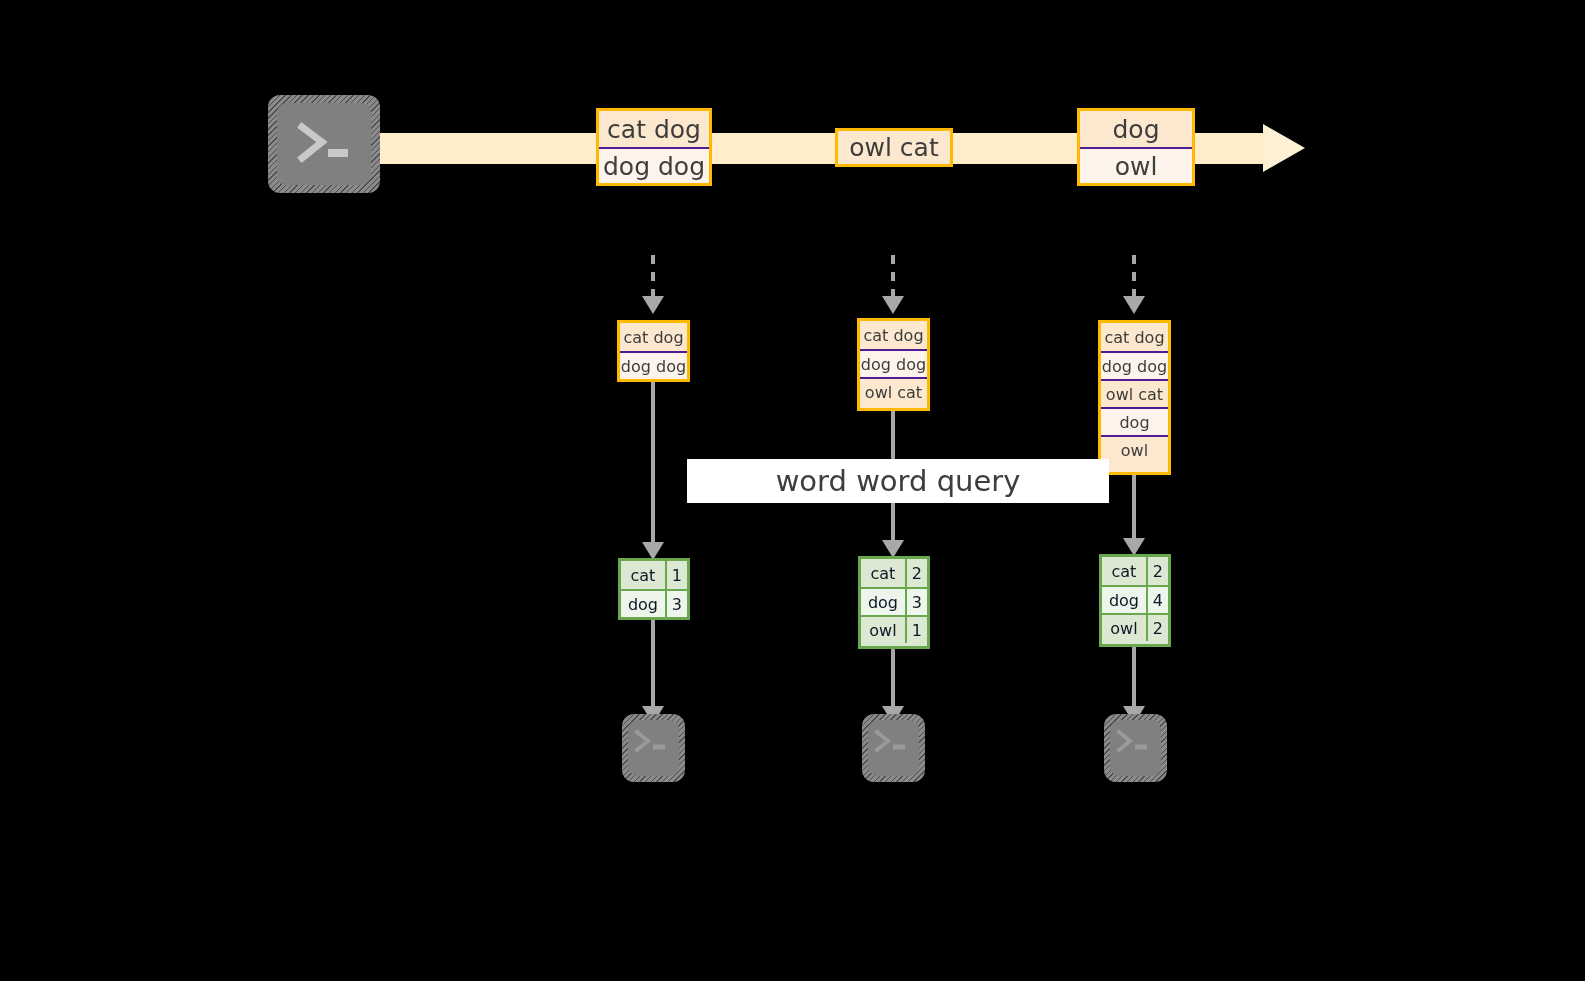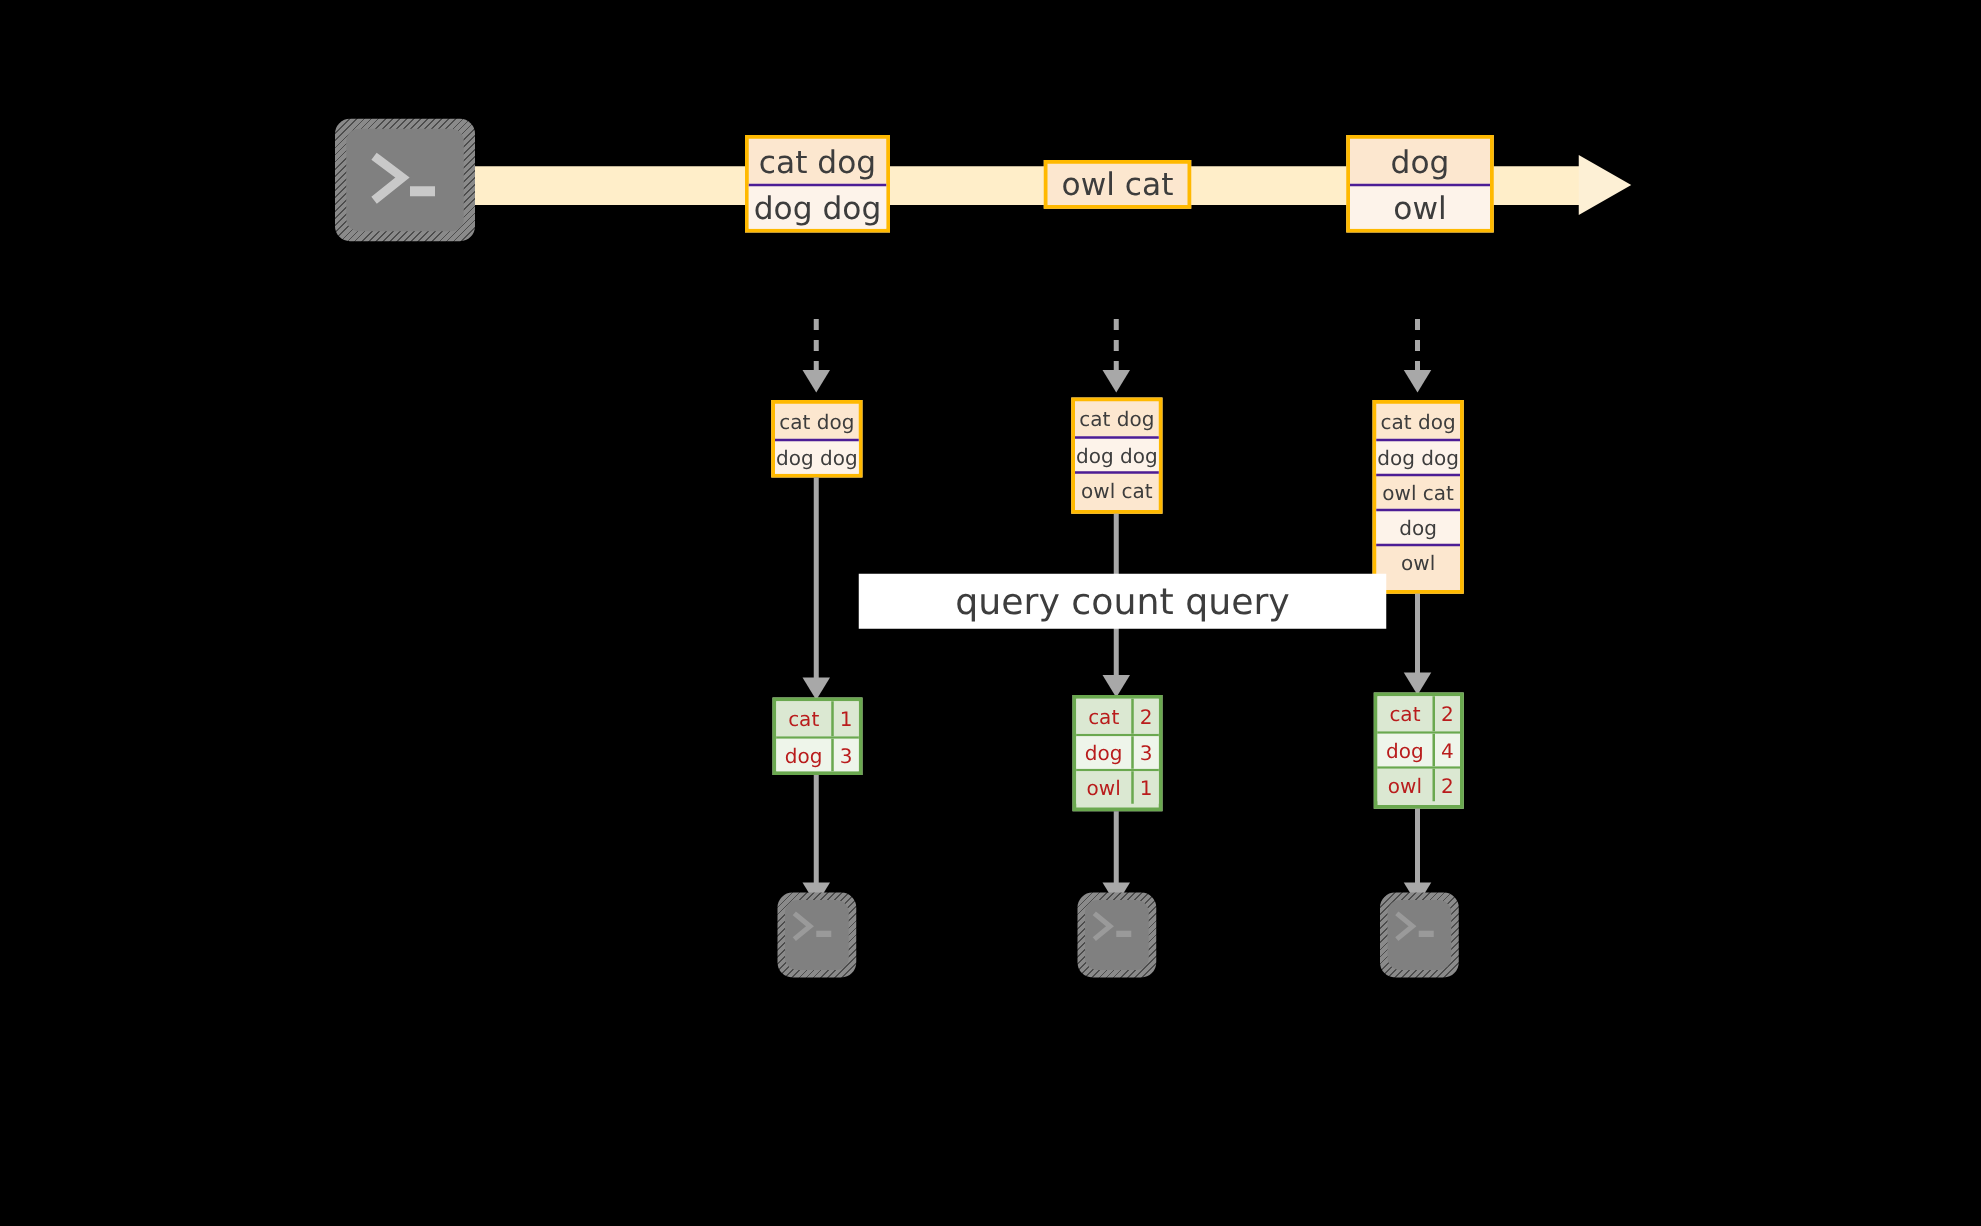--- a/index.html
+++ b/index.html
@@ -33,21 +33,21 @@
   .big .msgrow{height:36px;font-size:25px;}
   .small .msgrow{height:28px;font-size:16px;}
 
   
   .gtable{position:absolute;box-sizing:border-box;border:3px solid #6aa84f;
       background:#dbe8d2;}
   .grow{display:flex;box-sizing:border-box;height:28px;}
   .grow.sep{border-top:2px solid #6aa84f;}
   .grow.alt .gc{background:#eef5ea;}
   .gc{box-sizing:border-box;display:flex;align-items:center;
-      justify-content:center;color:#b91c1c;font-size:16px;background:#dbe8d2;}
+      justify-content:center;color:#0f172a;font-size:16px;background:#dbe8d2;}
   .gc.word{width:48px;}
   .gc.cnt{width:24px;border-left:2px solid #6aa84f;}
 
   
   .vline{position:absolute;width:4px;background:#a8a8a8;}
   .vline.dash{background:none;
       background-image:repeating-linear-gradient(to bottom,
         #a8a8a8 0px,#a8a8a8 9px,transparent 9px,transparent 17px);}
   .vhead{position:absolute;width:0;height:0;
       border-left:11px solid transparent;border-right:11px solid transparent;
@@ -197,16 +197,16 @@
   <div class="term" style="left:1104px;top:714px;width:63px;height:68px;">
     <div class="hatch"></div>
     <div class="inner" style="left:6px;top:6px;right:6px;bottom:6px;"></div>
     <svg width="63" height="68" viewBox="0 0 63 68">
       <path d="M15 18 L26 27 L15 36" fill="none" stroke="#9a9a9a" stroke-width="4" stroke-linecap="square"></path>
       <line x1="31" y1="33" x2="43" y2="33" stroke="#9a9a9a" stroke-width="5" stroke-linecap="butt"></line>
     </svg>
   </div>
 
   <div class="qlabel" style="left:687px;top:459px;width:422px;height:44px;">
-    <span>query count query</span>
+    <span>word word query</span>
   </div>
 
 </div>
 
 </body></html>

